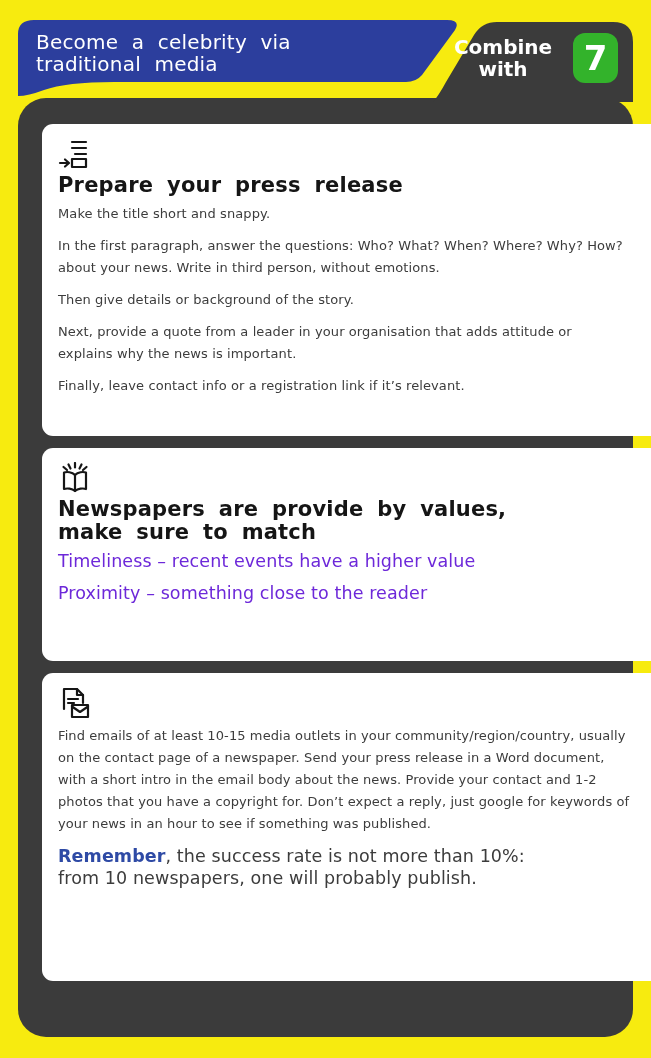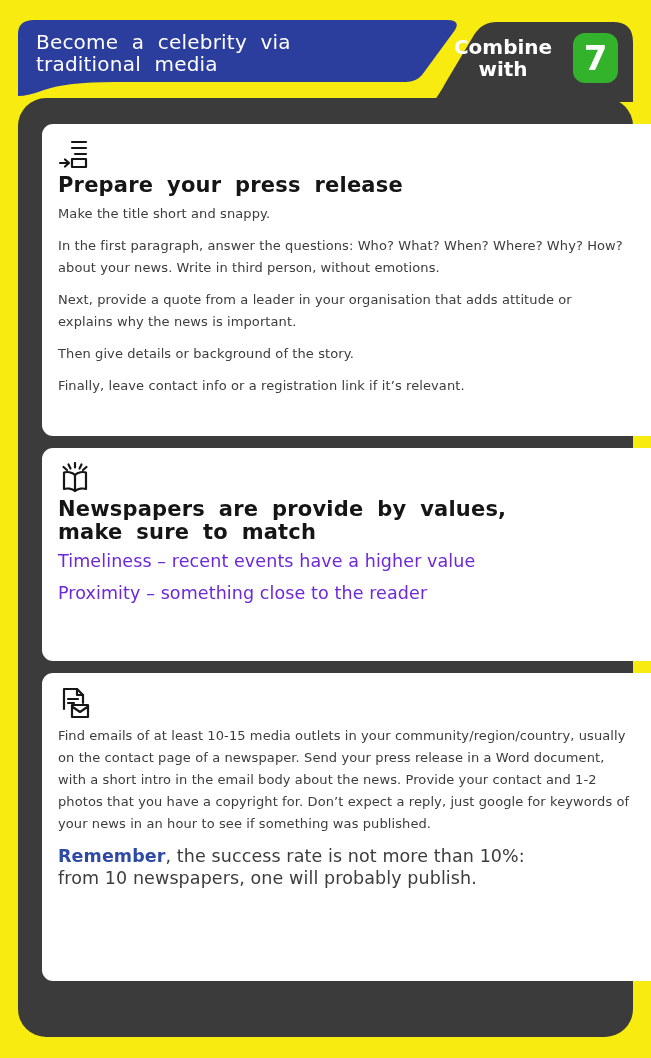--- a/index.html
+++ b/index.html
@@ -87,22 +87,22 @@
       <path d="M14 10 H28"></path>
       <path d="M17 16 H28"></path>
       <rect x="14" y="21" width="14" height="8"></rect>
       <path d="M2 25 H10"></path>
       <path d="M7 21.5 L11 25 L7 28.5"></path>
     </g>
   </svg>
   <div class="card-title">Prepare your press release</div>
   <p class="body-par">Make the title short and snappy.</p>
   <p class="body-par">In the first paragraph, answer the questions: Who? What? When? Where? Why? How? about your news. Write in third person, without emotions.</p>
+  <p class="body-par">Then give details or background of the story.</p>
   <p class="body-par">Next, provide a quote from a leader in your organisation that adds attitude or explains why the news is important.</p>
-  <p class="body-par">Then give details or background of the story.</p>
   <p class="body-par">Finally, leave contact info or a registration link if it’s relevant.</p>
 </div>
 
 <div class="card card-2">
   <svg class="card-icon" width="34" height="32" viewBox="0 0 34 32">
     <g class="icon-stroke">
       <path d="M17 13 C 14 10 9 9.5 6 10.5 V 27 C 9 26 14 26.5 17 29 C 20 26.5 25 26 28 27 V 10.5 C 25 9.5 20 10 17 13 Z"></path>
       <path d="M17 13 V 29"></path>
       <path d="M17 1 V 5.5"></path>
       <path d="M10.5 2.5 L 12.5 6.5"></path>

